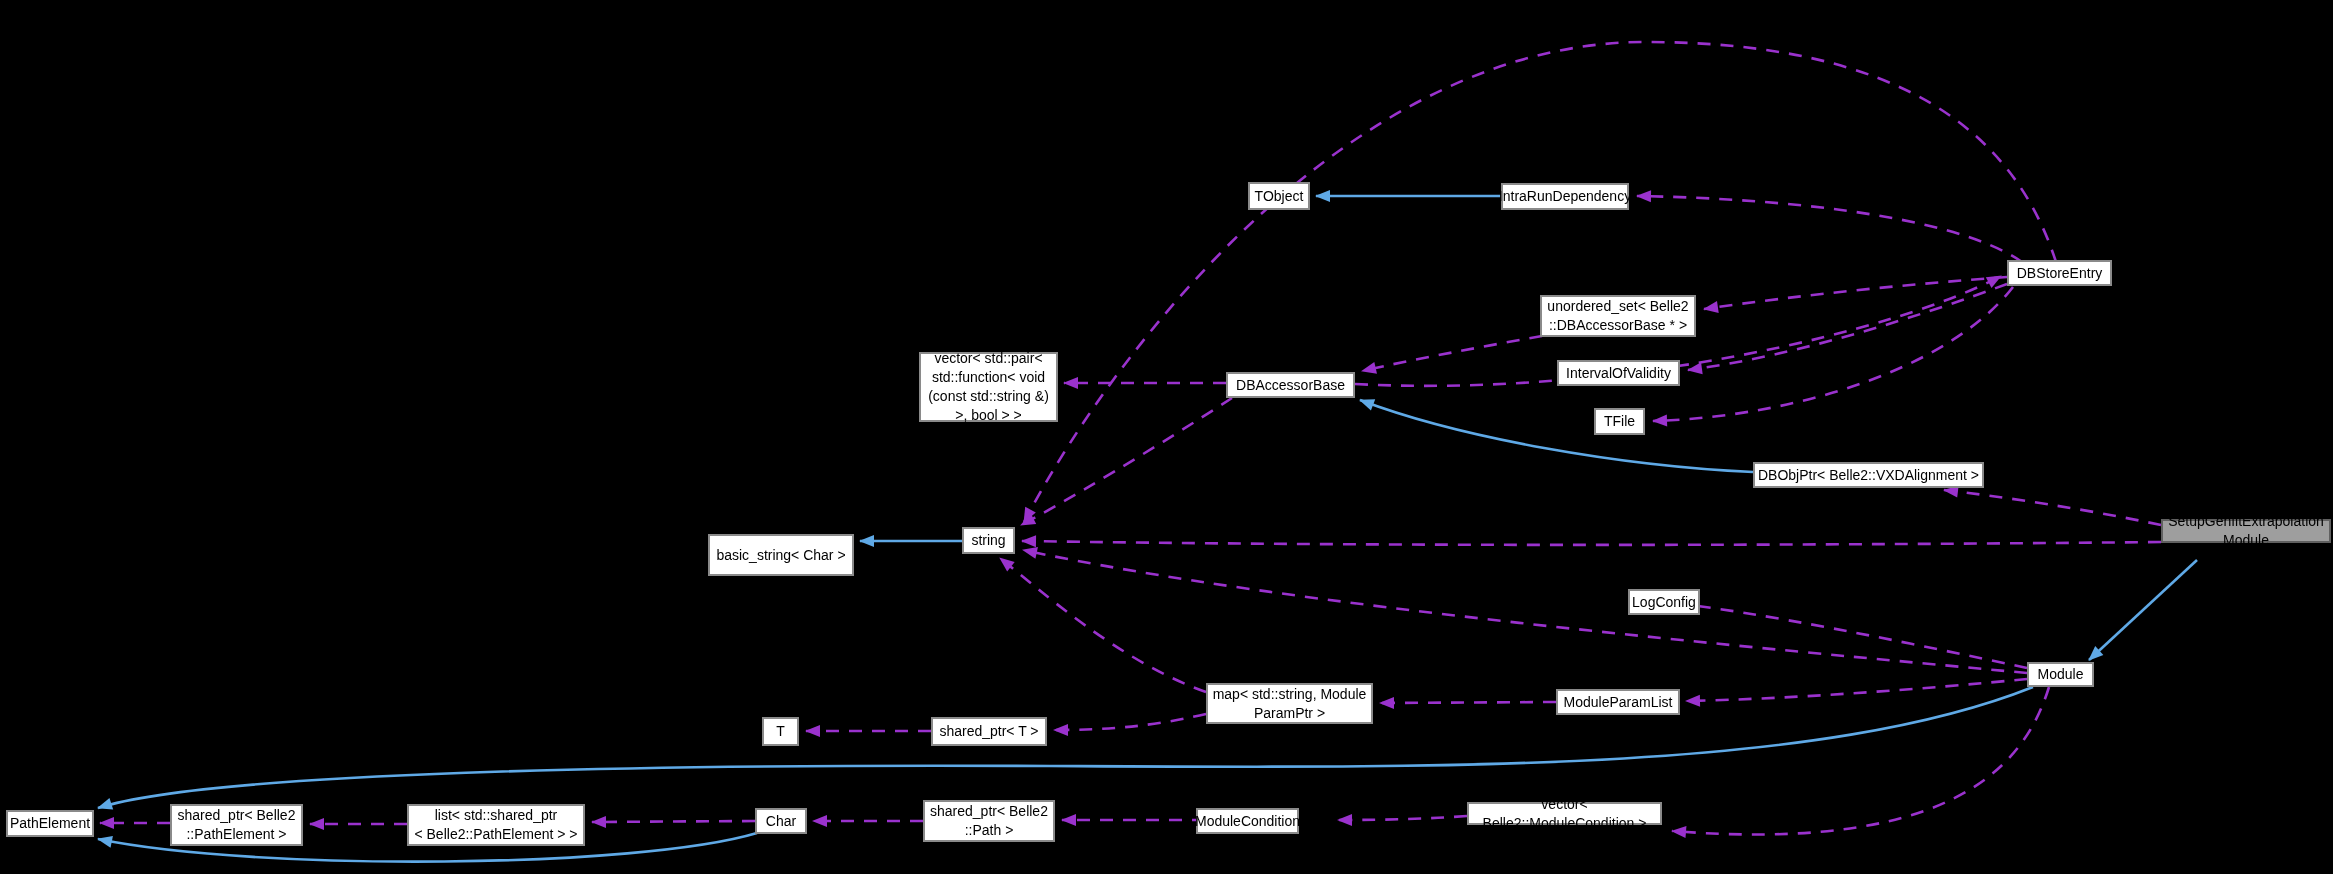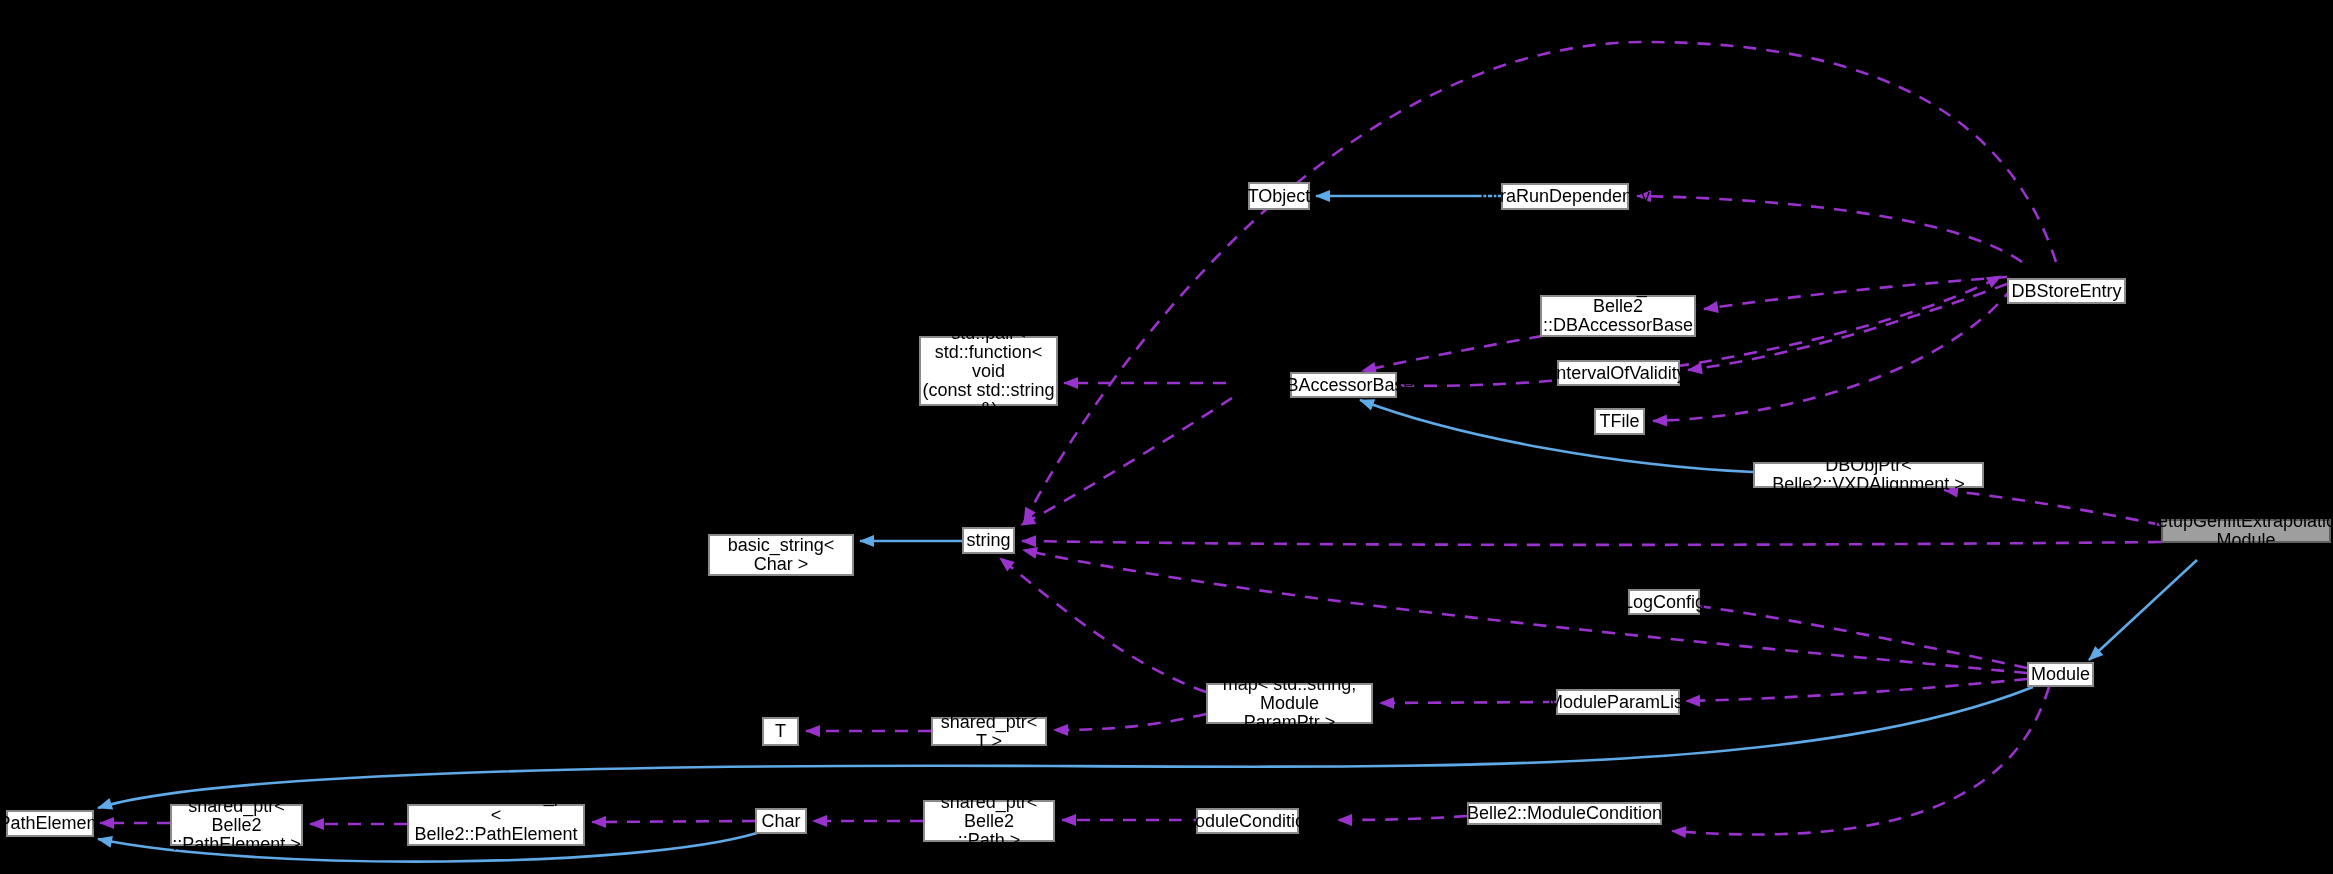--- a/index.html
+++ b/index.html
@@ -25,21 +25,21 @@
   .e-purple{fill:none;stroke:var(--purple);stroke-width:2.6;stroke-dasharray:13 10;}
   .mkb{fill:var(--blue);stroke:none;}
   .mkp{fill:var(--purple);stroke:none;}
   .node{
     position:absolute;
     background:var(--box-fill);
     border:2px solid var(--box-border);
     color:var(--box-text);
     display:flex;align-items:center;justify-content:center;
     text-align:center;
-    font-size:18px;line-height:19px;
+    font-size:14px;line-height:19px;
     white-space:pre-line;
     box-sizing:border-box;
     cursor:pointer;
   }
   .node.highlight{
     background:var(--highlight-fill);
     border-color:var(--highlight-border);
   }
 </style>
 </head>
@@ -86,27 +86,27 @@
     <path class="e-purple" d="M 1467 816 C 1425 819 1385 820 1338 820" marker-end="url(#arrow-purple)"></path>
     <path class="e-purple" d="M 1228 820 L 1062 820" marker-end="url(#arrow-purple)"></path>
     <path class="e-purple" d="M 923 821 L 813 821" marker-end="url(#arrow-purple)"></path>
     <path class="e-purple" d="M 755 821 L 592 822" marker-end="url(#arrow-purple)"></path>
     <path class="e-purple" d="M 407 824 L 310 824" marker-end="url(#arrow-purple)"></path>
     <path class="e-purple" d="M 170 823 L 100 823" marker-end="url(#arrow-purple)"></path>
   </svg>
 
   <div class="node" style="left:1248px;top:182px;width:62px;height:28px">TObject</div>
   <div class="node" style="left:1501px;top:183px;width:128px;height:27px">IntraRunDependency</div>
-  <div class="node" style="left:2007px;top:278px;width:119px;height:26px">DBStoreEntry</div>
+  <div class="node" style="left:2007px;top:260px;width:105px;height:26px">DBStoreEntry</div>
   <div class="node" style="left:1540px;top:295px;width:156px;height:42px">unordered_set&lt; Belle2
 ::DBAccessorBase * &gt;</div>
   <div class="node" style="left:1557px;top:360px;width:123px;height:26px">IntervalOfValidity</div>
   <div class="node" style="left:1594px;top:408px;width:51px;height:27px">TFile</div>
-  <div class="node" style="left:1290px;top:372px;width:107px;height:26px">DBAccessorBase</div>
-  <div class="node" style="left:919px;top:336px;width:139px;height:70px">vector&lt; std::pair&lt;
+  <div class="node" style="left:1226px;top:372px;width:129px;height:26px">DBAccessorBase</div>
+  <div class="node" style="left:919px;top:352px;width:139px;height:70px">vector&lt; std::pair&lt;
 std::function&lt; void
 (const std::string &amp;)
 &gt;, bool &gt; &gt;</div>
   <div class="node" style="left:1753px;top:462px;width:231px;height:26px">DBObjPtr&lt; Belle2::VXDAlignment &gt;</div>
   <div class="node" style="left:708px;top:534px;width:146px;height:42px">basic_string&lt; Char &gt;</div>
   <div class="node" style="left:962px;top:527px;width:53px;height:27px">string</div>
   <div class="node highlight" style="left:2161px;top:519px;width:170px;height:24px">SetupGenfitExtrapolation
 Module</div>
   <div class="node" style="left:1628px;top:589px;width:72px;height:26px">LogConfig</div>
   <div class="node" style="left:2027px;top:662px;width:67px;height:25px">Module</div>

